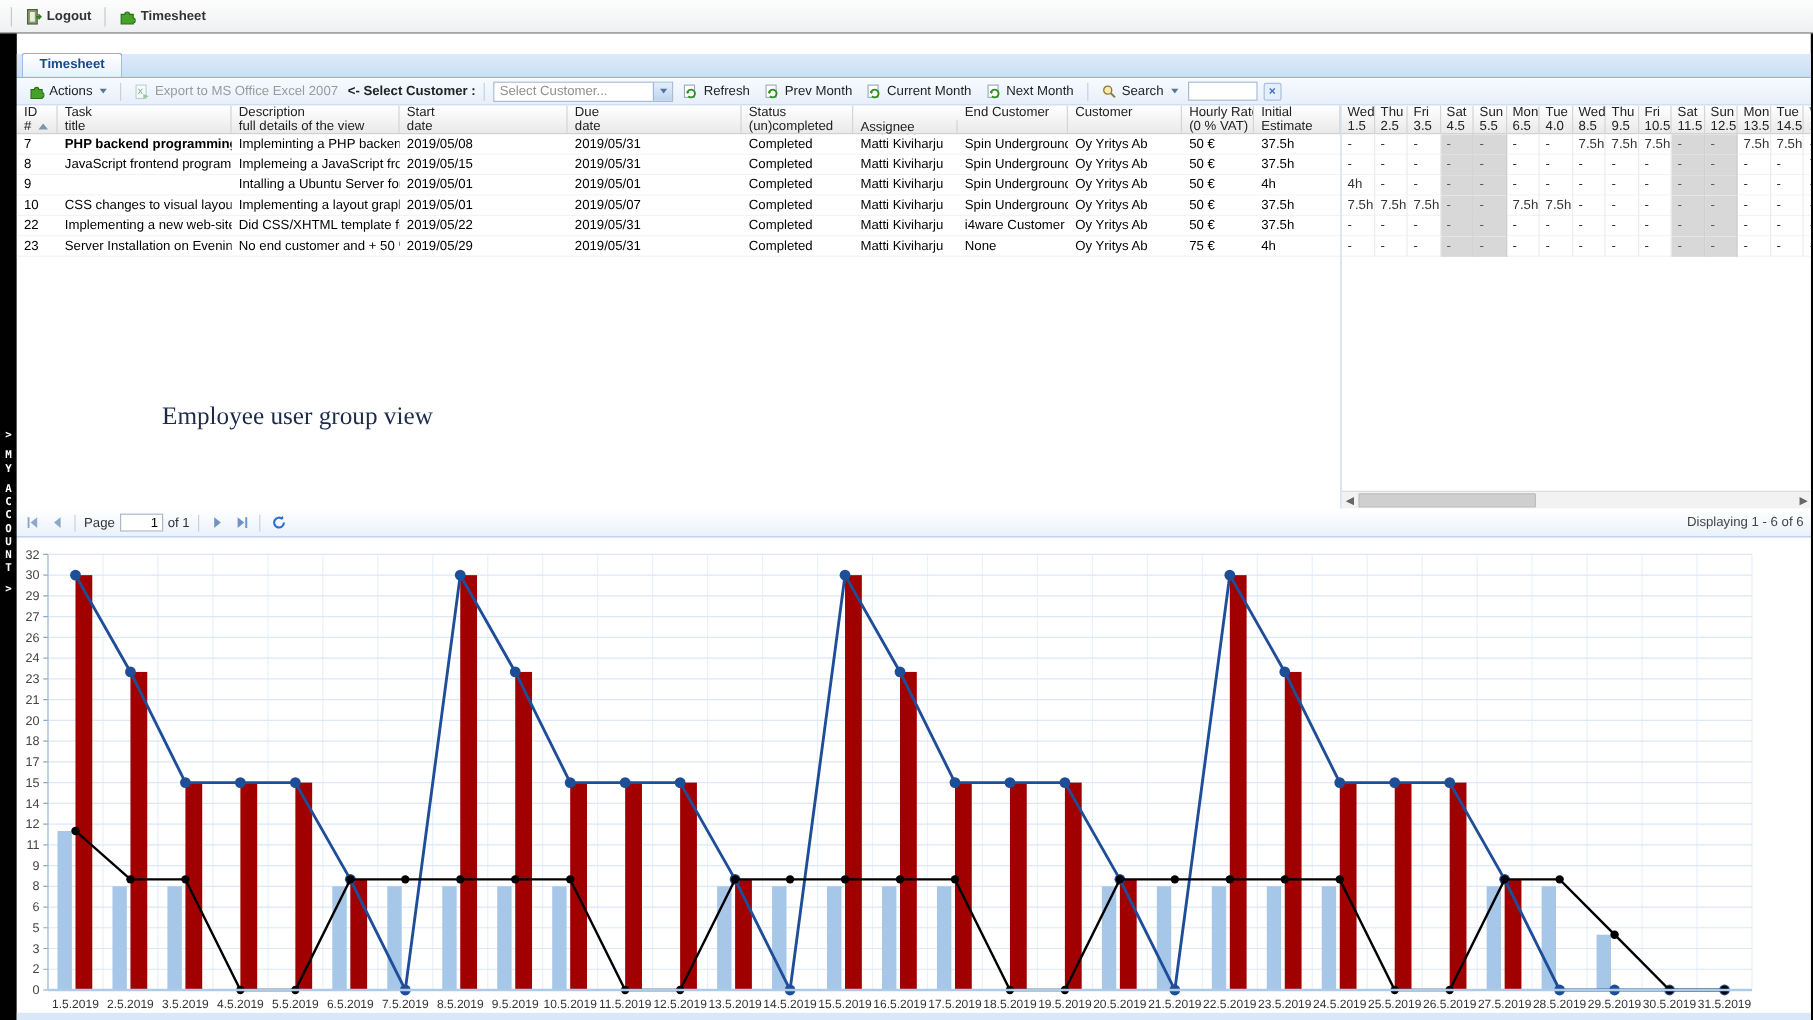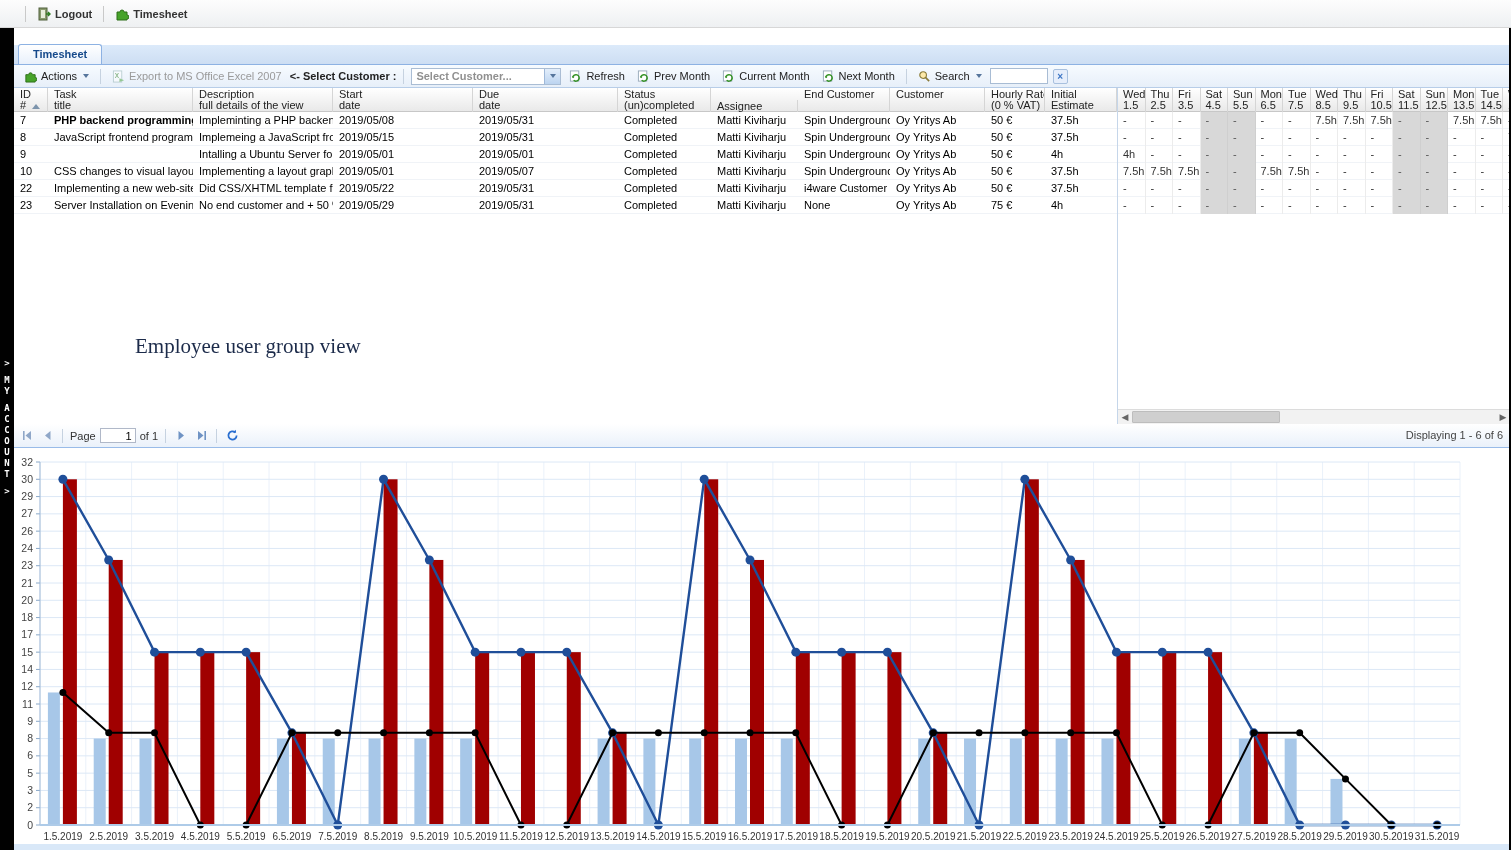--- a/index.html
+++ b/index.html
@@ -2,21 +2,21 @@
 <html><head>
 <meta charset="utf-8">
 <style>
   * { margin:0; padding:0; box-sizing:border-box; }
   html,body { width:1511px; height:850px; overflow:hidden; background:#000; }
   body { font-family:"Liberation Sans", sans-serif; font-size:11px; color:#222; position:relative; }
 
   
   .topbar { position:absolute; left:0; top:0; width:1511px; height:28px;
     background:linear-gradient(#fdfdfd,#eef0f2); border-bottom:1px solid #d7d7d7;
-    display:flex; align-items:center; padding-left:20px; }
+    display:flex; align-items:center; padding-left:4px; }
   .topbar .vsep { width:1px; height:16px; background:#c9c9c9; margin:0 5px; }
   .tb-btn { display:flex; align-items:center; gap:4px; padding:2px 6px; border-radius:3px; cursor:default; }
   .tb-btn span.lbl { font-weight:bold; color:#333; }
 
   
   .left-strip { position:absolute; left:0; top:28px; width:14px; height:822px; background:#010101; }
   .right-strip { position:absolute; left:1509px; top:28px; width:2px; height:822px; background:#010101; }
   .vtext { position:absolute; left:0; top:330px; width:14px; text-align:center; color:#fff;
     font-size:9px; font-weight:bold; line-height:11px; font-family:"DejaVu Sans Mono", monospace; }
 
@@ -35,21 +35,21 @@
 
   .toolbar { position:absolute; left:0; top:37px; width:1495px; height:23px;
     background:linear-gradient(#f7fbff,#e7eff9); border-bottom:1px solid #b7cde8;
     display:flex; align-items:center; padding-left:6px; gap:4px; }
   .toolbar .vsep { width:1px; height:15px; background:#c6d2e0; margin:0 3px; }
   .t-btn { display:flex; align-items:center; gap:4px; padding:1px 4px; border-radius:2px; color:#222; white-space:nowrap; }
   .t-btn.disabled { color:#9a9a9a; }
   .t-btn .caret { width:0; height:0; border-left:3px solid transparent; border-right:3px solid transparent; border-top:4px solid #5c偶0; }
   .caret { width:0; height:0; border-left:3px solid transparent; border-right:3px solid transparent; border-top:4px solid #56759c; margin-left:2px; }
   .lbl-b { font-weight:bold; white-space:nowrap; }
-  .combo { display:flex; width:150px; height:17px; border:1px solid #aabdd4; background:#fff;font-weight:bold; }
+  .combo { display:flex; width:150px; height:17px; border:1px solid #aabdd4; background:#fff; }
   .combo .val { flex:1; color:#909090; line-height:15px; padding-left:4px; overflow:hidden; white-space:nowrap; }
   .combo .trig { width:16px; background:linear-gradient(#e3eefb,#bcd4f0); border-left:1px solid #9fb8d8;
     display:flex; align-items:center; justify-content:center; }
   .search-box { width:58px; height:16px; border:1px solid #a8bcd4; font-size:11px; padding:0 2px; font-family:inherit; }
   .clear-x { width:15px; height:15px; background:#e6eefb; border:1px solid #a8c0de; border-radius:2px;
     color:#3b74c4; font-weight:bold; font-size:10px; line-height:13px; text-align:center; margin-left:1px; }
 
   
   .grid { position:absolute; left:0; top:60px; width:1495px; height:336px; background:#fff; overflow:hidden; }
   .gl { position:absolute; left:0; top:0; width:1103px; height:336px; }
@@ -362,21 +362,21 @@
           <div class="dhcell" style="left: 110px; width: 27.5px;">
             <div>Sun</div>
             <div>5.5</div>
           </div>
           <div class="dhcell" style="left: 137.5px; width: 27.5px;">
             <div>Mon</div>
             <div>6.5</div>
           </div>
           <div class="dhcell" style="left: 165px; width: 27.5px;">
             <div>Tue</div>
-            <div>7.5</div>
+            <div>4.0</div>
           </div>
           <div class="dhcell" style="left: 192.5px; width: 27.5px;">
             <div>Wed</div>
             <div>8.5</div>
           </div>
           <div class="dhcell" style="left: 220px; width: 27.5px;">
             <div>Thu</div>
             <div>9.5</div>
           </div>
           <div class="dhcell" style="left: 247.5px; width: 27.5px;">

